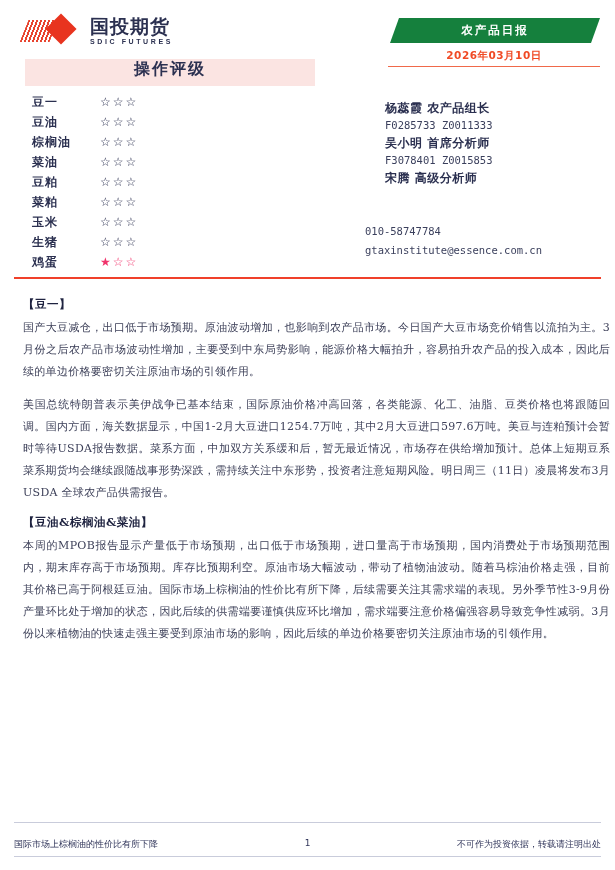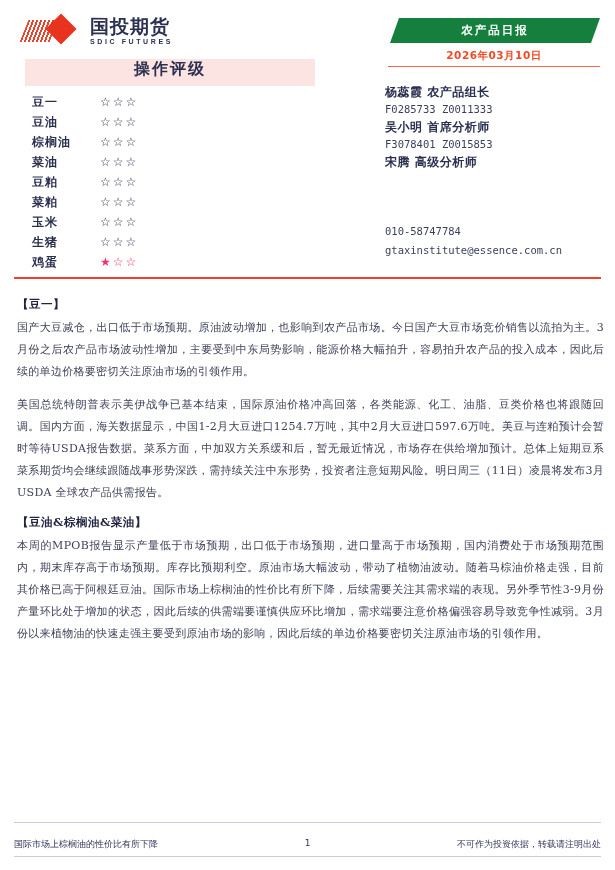--- a/index.html
+++ b/index.html
@@ -167,21 +167,21 @@
     top: 66px;
     width: 212px;
     height: 1px;
     background: #f0694a;
   }
 
   
   #analyst-block {
     position: absolute;
     left: 385px;
-    top: 84px;
+    top: 100px;
     width: 220px;
   }
   .analyst {
     margin-bottom: 1px;
   }
   .analyst-name {
     font-family: "DejaVu Serif", "Liberation Serif", serif;
     font-size: 12px;
     font-weight: bold;
     color: #2b3050;
@@ -190,21 +190,21 @@
   }
   .analyst-code {
     font-family: "DejaVu Sans Mono", "Liberation Mono", monospace;
     font-size: 10.5px;
     color: #3a3f5c;
     line-height: 17px;
     letter-spacing: 0px;
   }
   #contact-block {
     position: absolute;
-    left: 385px;
+    left: 365px;
     top: 222px;
     width: 220px;
   }
   .contact-line {
     font-family: "DejaVu Sans Mono", "Liberation Mono", monospace;
     font-size: 10.5px;
     color: #3a3f5c;
     line-height: 19px;
   }
 
@@ -214,21 +214,21 @@
     left: 14px;
     top: 277px;
     width: 587px;
     height: 1.5px;
     background: #f0402a;
   }
 
   
   #content {
     position: absolute;
-    left: 17px;
+    left: 23px;
     top: 297px;
     width: 587px;
   }
   .section {
     margin-bottom: 11px;
   }
   .section-heading {
     font-family: "DejaVu Serif", "Liberation Serif", serif;
     font-size: 11.5px;
     font-weight: bold;

